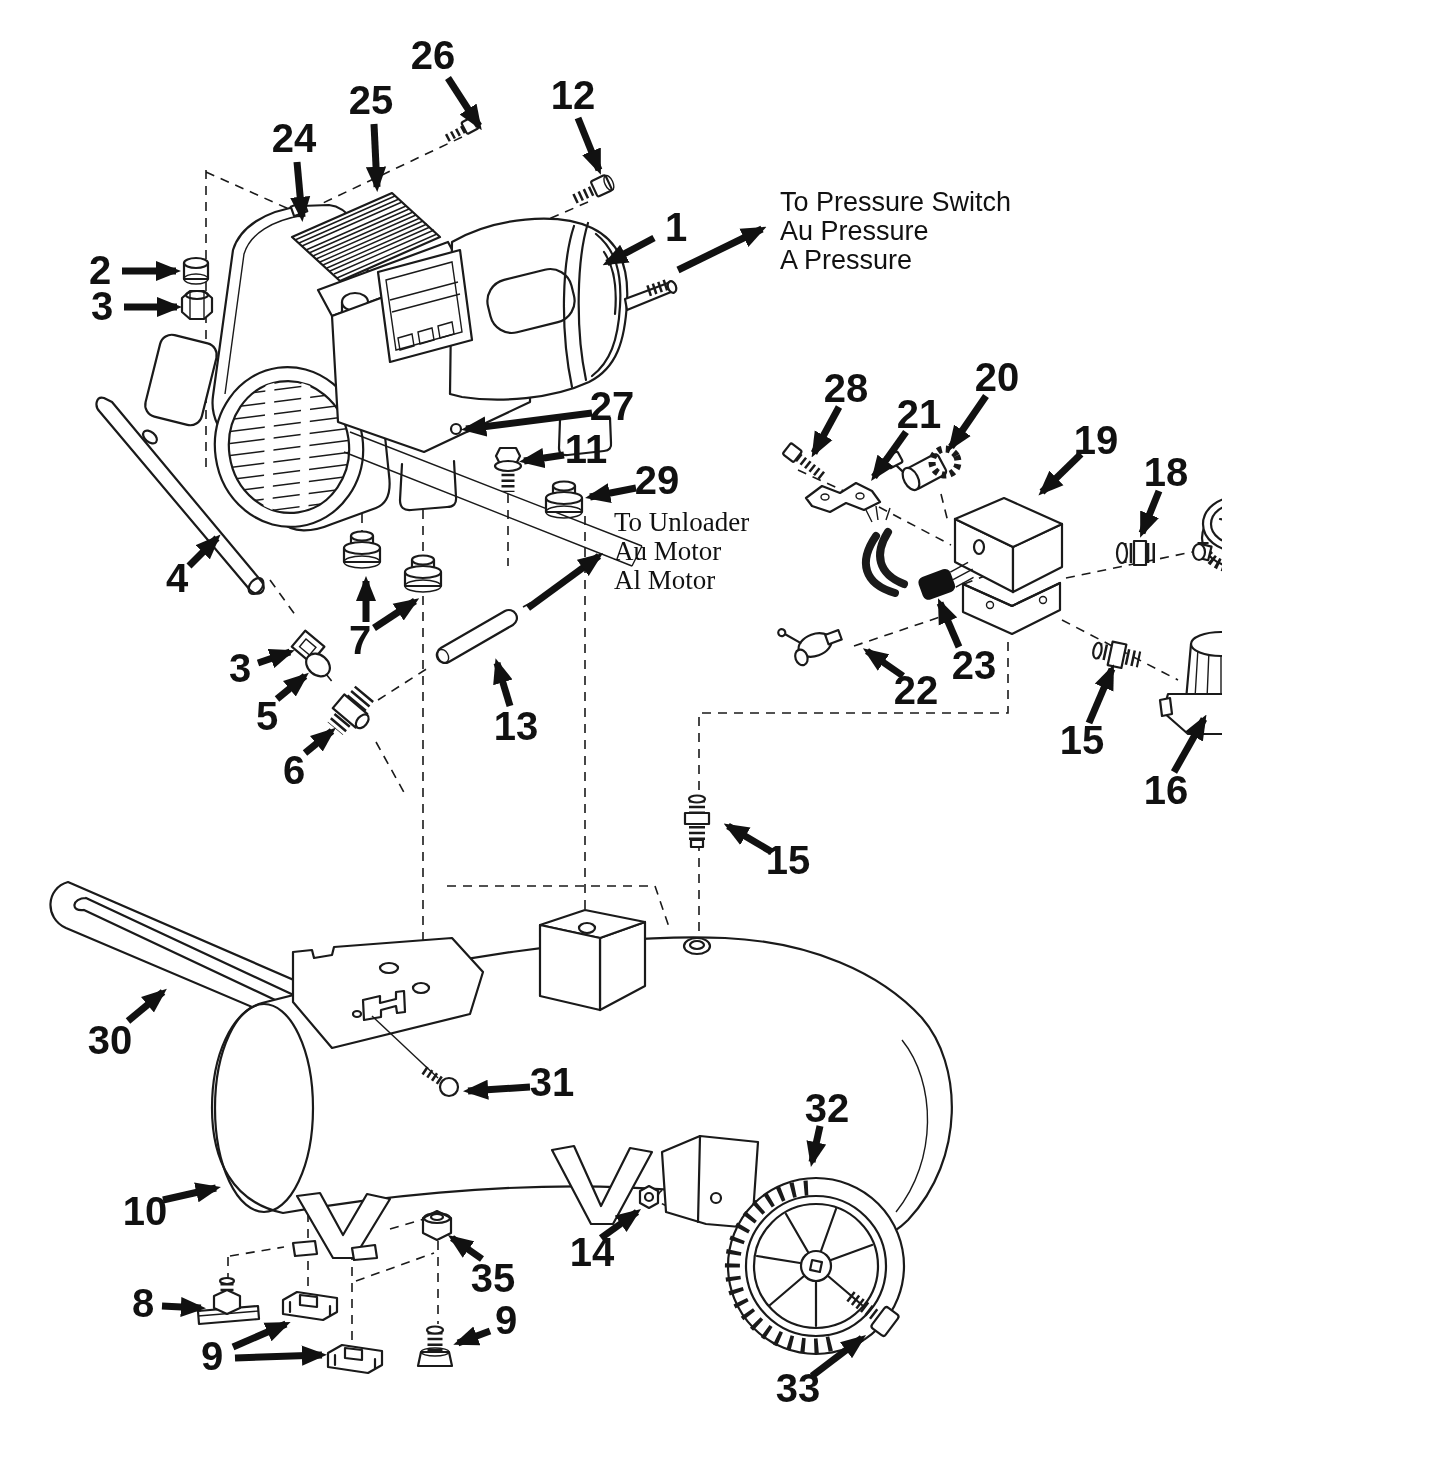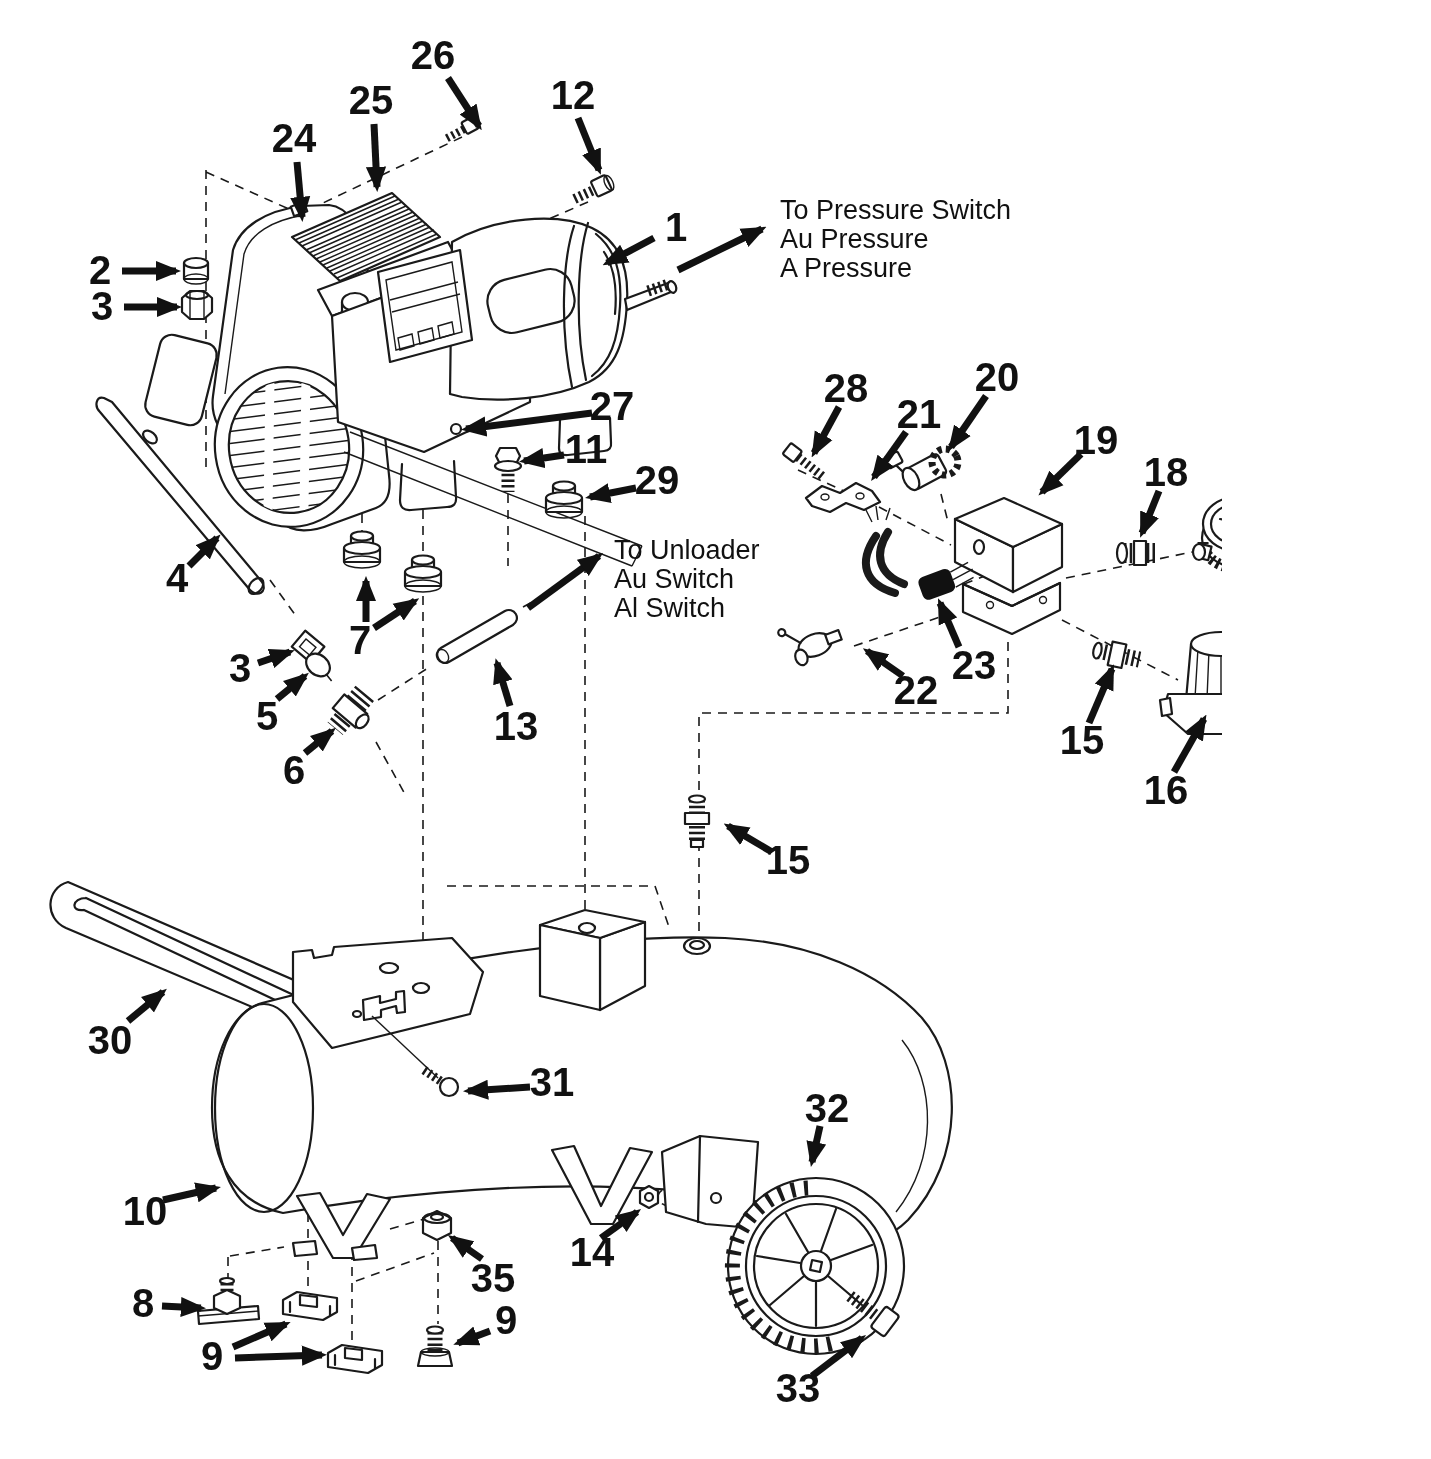--- a/index.html
+++ b/index.html
@@ -411,24 +411,24 @@
         <text x="212" y="1370" class="callout">9</text>
         <line x1="490" y1="1331" x2="458" y2="1343" class="arrow" marker-end="url(#ah)"></line>
         <text x="506" y="1334" class="callout">9</text>
         <line x1="812" y1="1376" x2="862" y2="1338" class="arrow" marker-end="url(#ah)"></line>
         <text x="798" y="1402" class="callout">33</text>
         <line x1="678" y1="270" x2="762" y2="229" class="arrow" marker-end="url(#ah)"></line>
         <line x1="528" y1="608" x2="599" y2="556" class="arrow" marker-end="url(#ah)"></line>
       </g>
 </svg>
 <div id="notes-layer">
-      <div class="note" style="left: 780px; top: 196px;">
+      <div class="note" style="left: 780px; top: 188px;">
         <div>To Pressure Switch</div>
         <div>Au Pressure</div>
         <div>A Pressure</div>
       </div>
-      <div class="note" style="left: 614px; top: 536px;">
+      <div class="note" style="left: 614px; top: 508px; font-family: Liberation Serif, serif;">
         <div>To Unloader</div>
-        <div>Au Switch</div>
-        <div>Al Switch</div>
+        <div>Au Motor</div>
+        <div>Al Motor</div>
       </div>
     </div>
 </div>
 
 </body></html>

